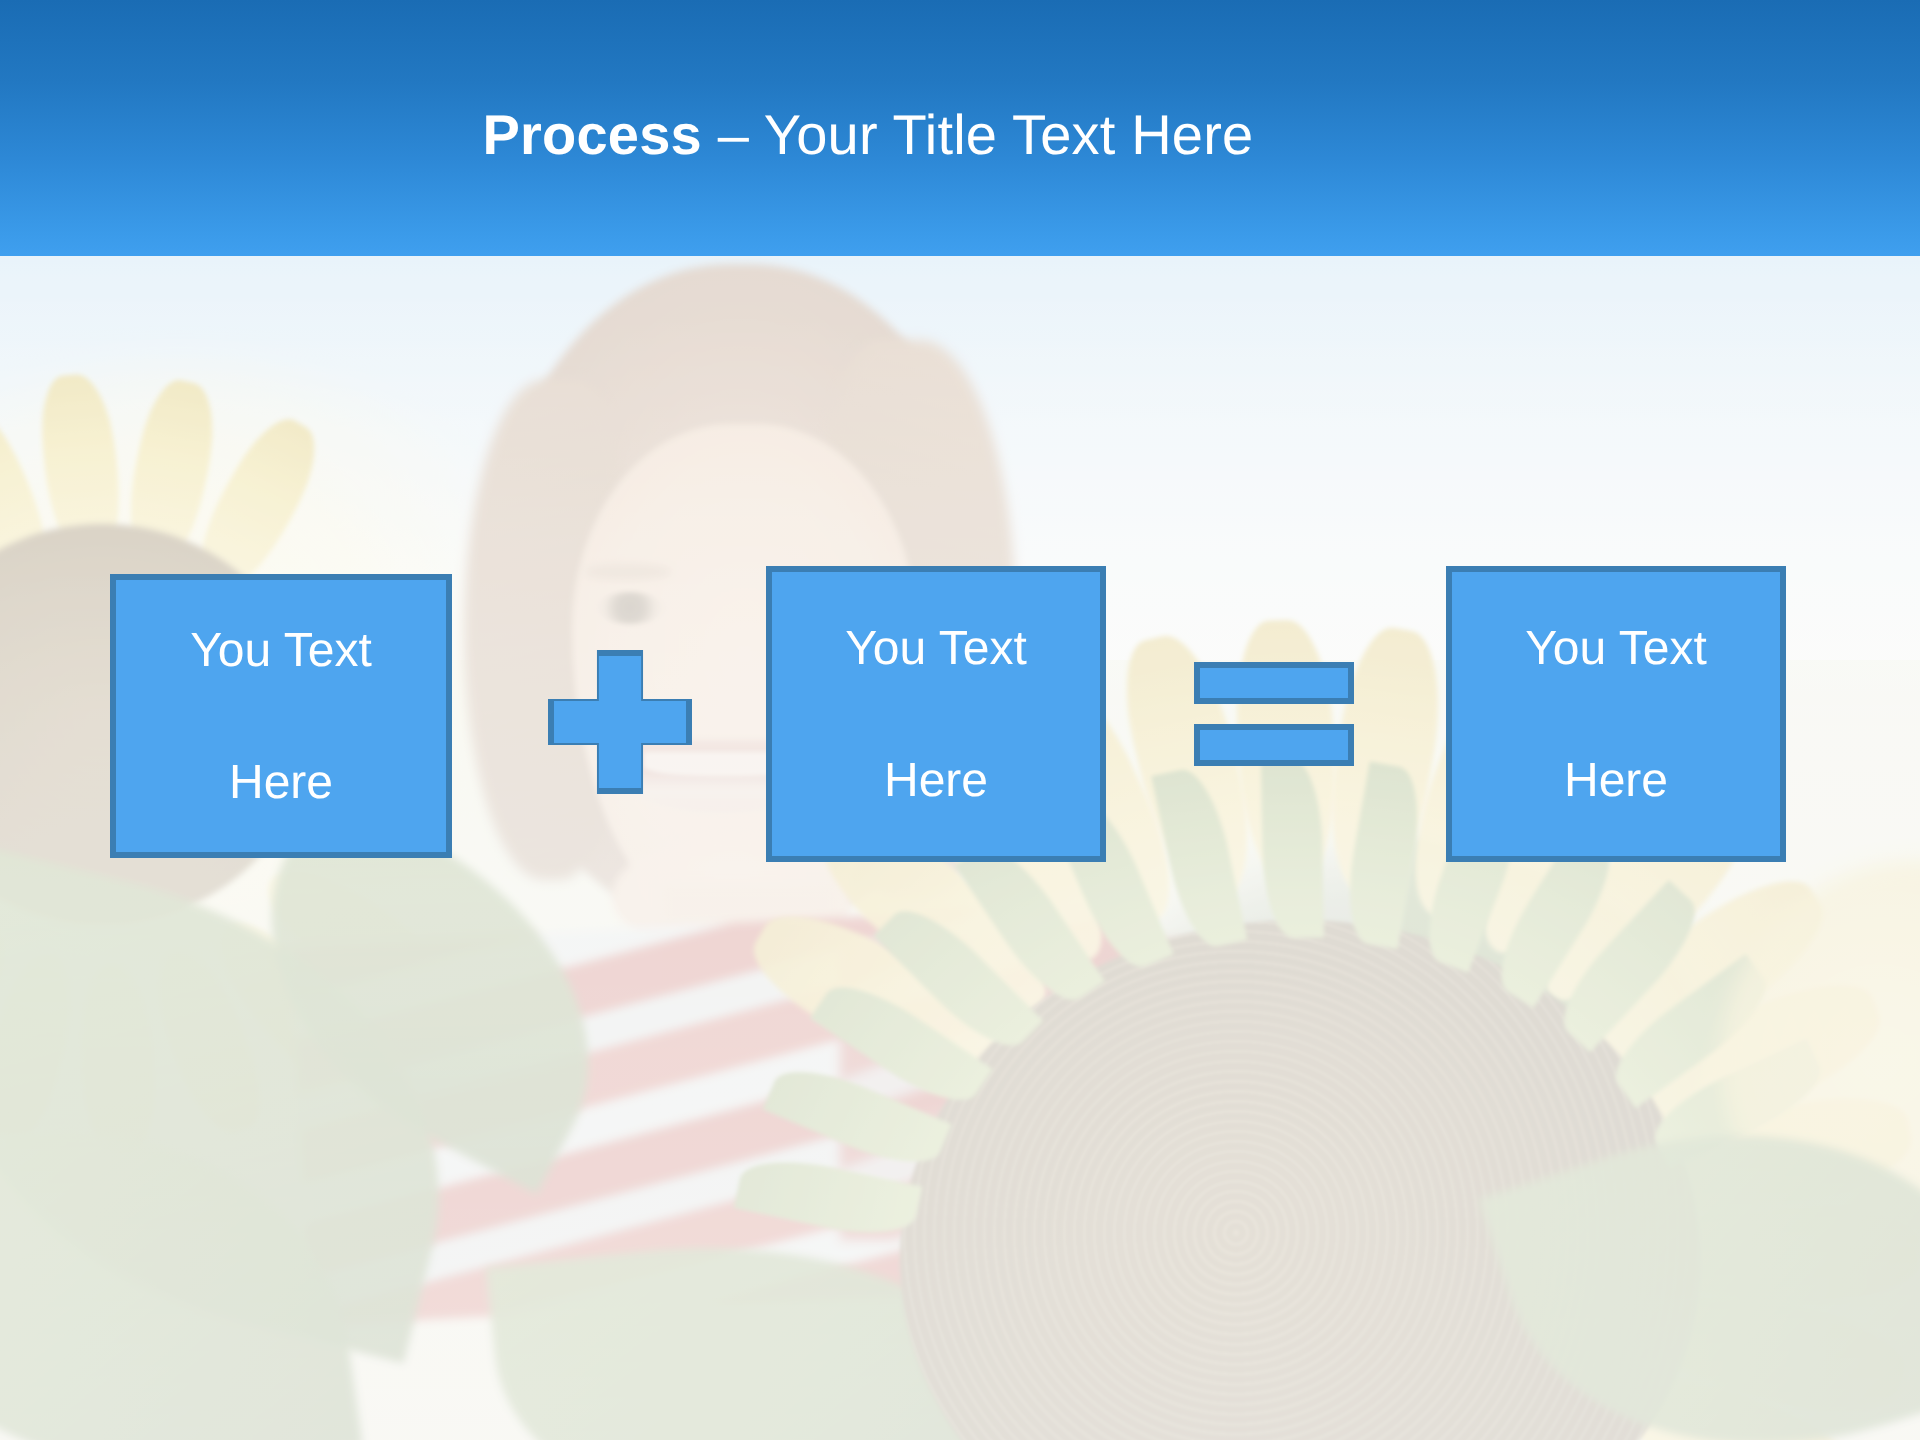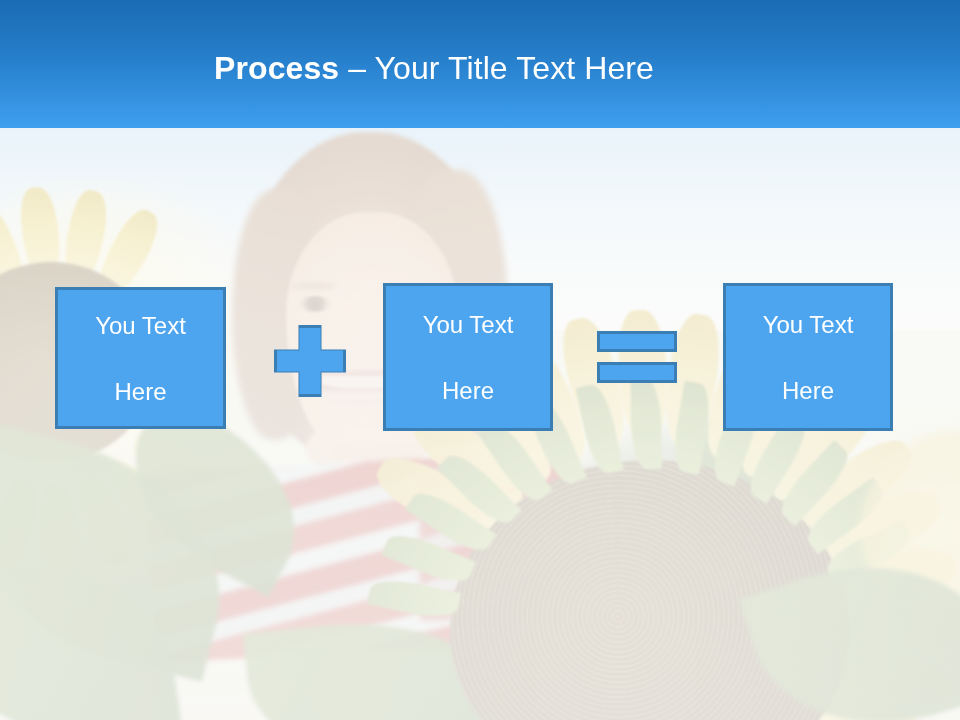--- a/index.html
+++ b/index.html
@@ -308,21 +308,21 @@
     width: 960px;
     height: 128px;
     background: linear-gradient(180deg, #1a6cb4 0%, #2278c2 32%, #2d88d6 62%, #3b9bea 92%, #3f9fef 100%);
   }
   .title {
     position: absolute;
     left: 0; top: 48px;
     width: 868px;
     text-align: center;
     color: #ffffff;
-    font-size: 32px;
+    font-size: 28px;
     line-height: 40px;
     letter-spacing: 0.1px;
     white-space: nowrap;
   }
   .title .bold { font-weight: bold; }
   .title .reg  { font-weight: normal; }
 
   
   .pbox {
     position: absolute;

